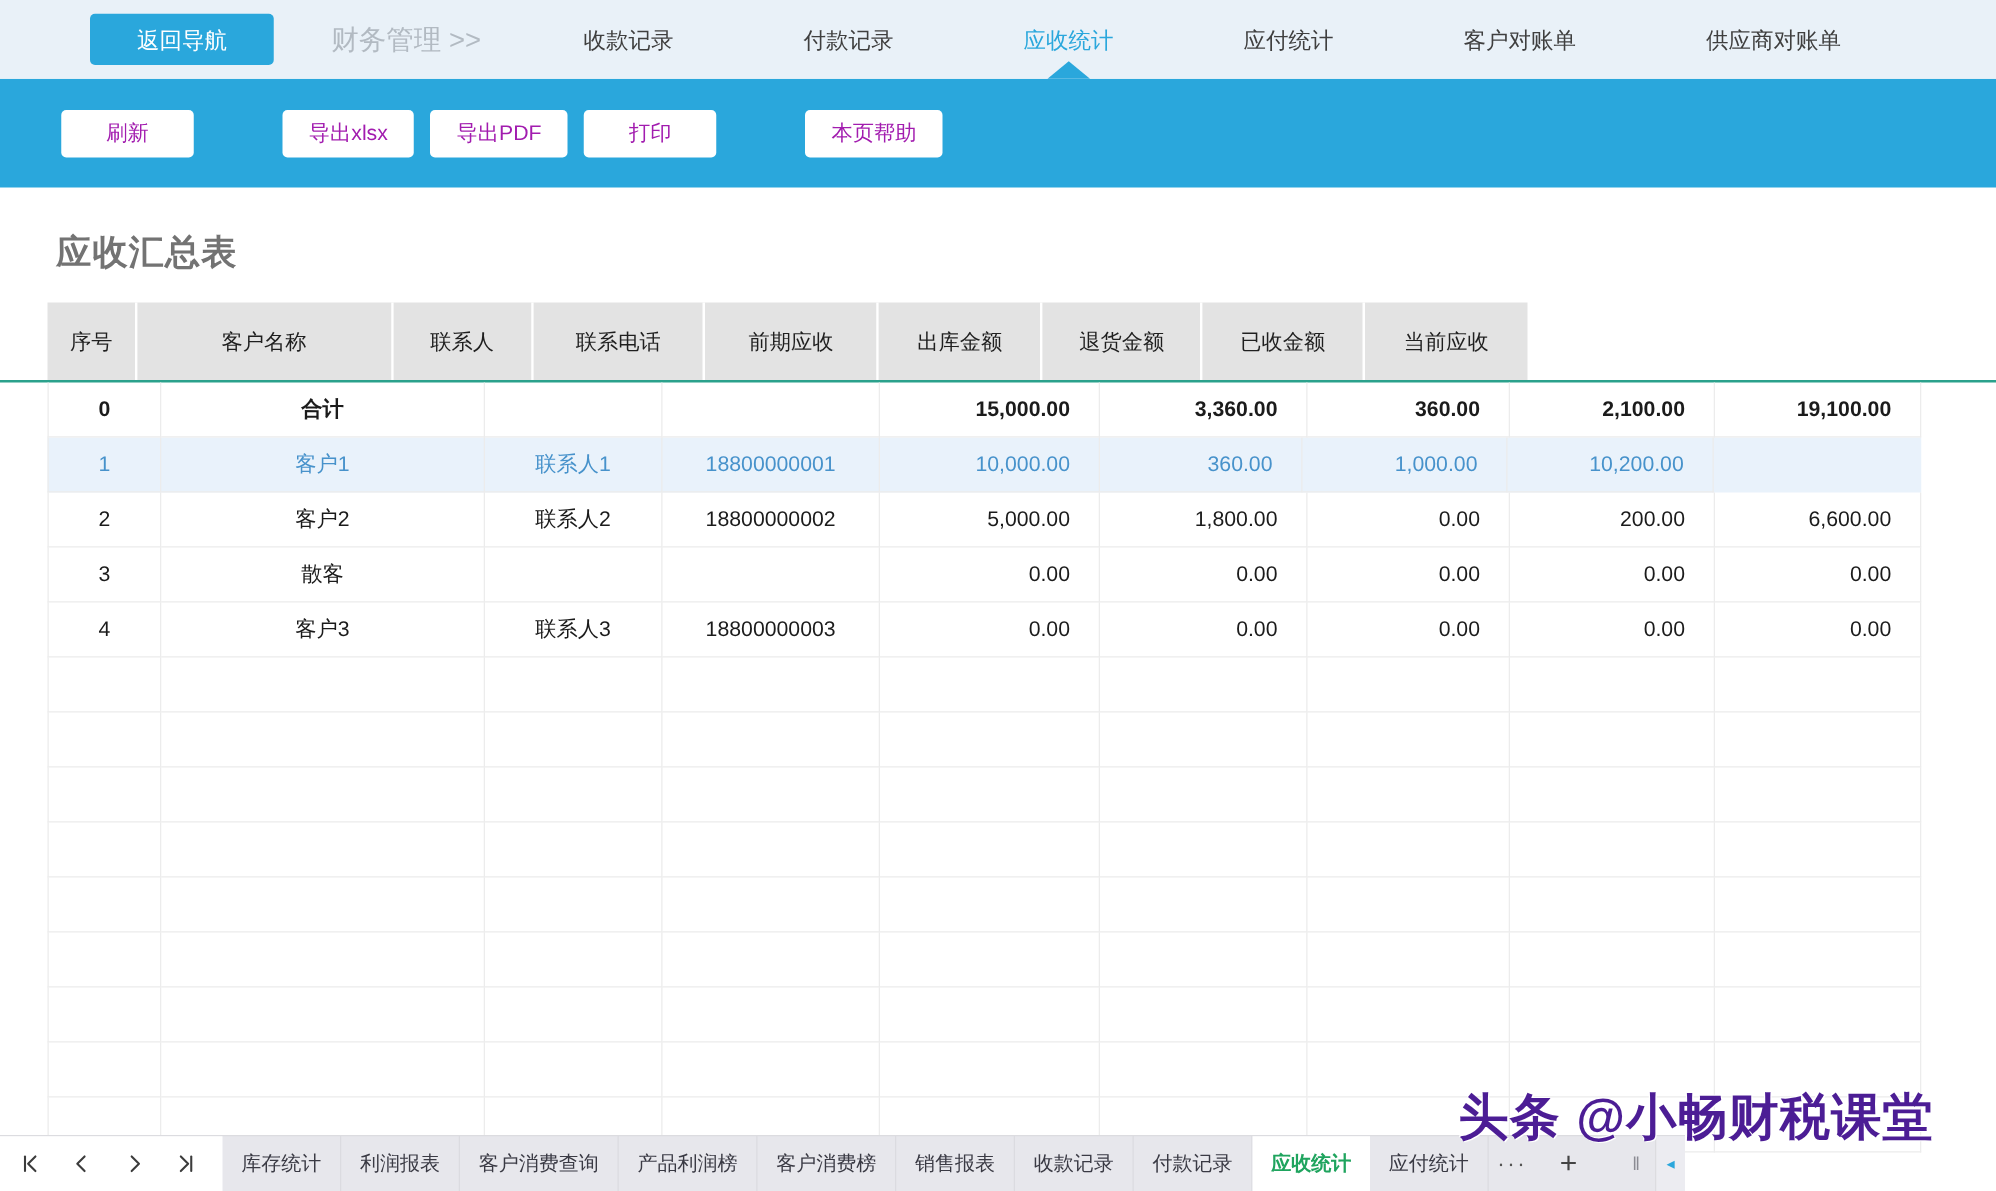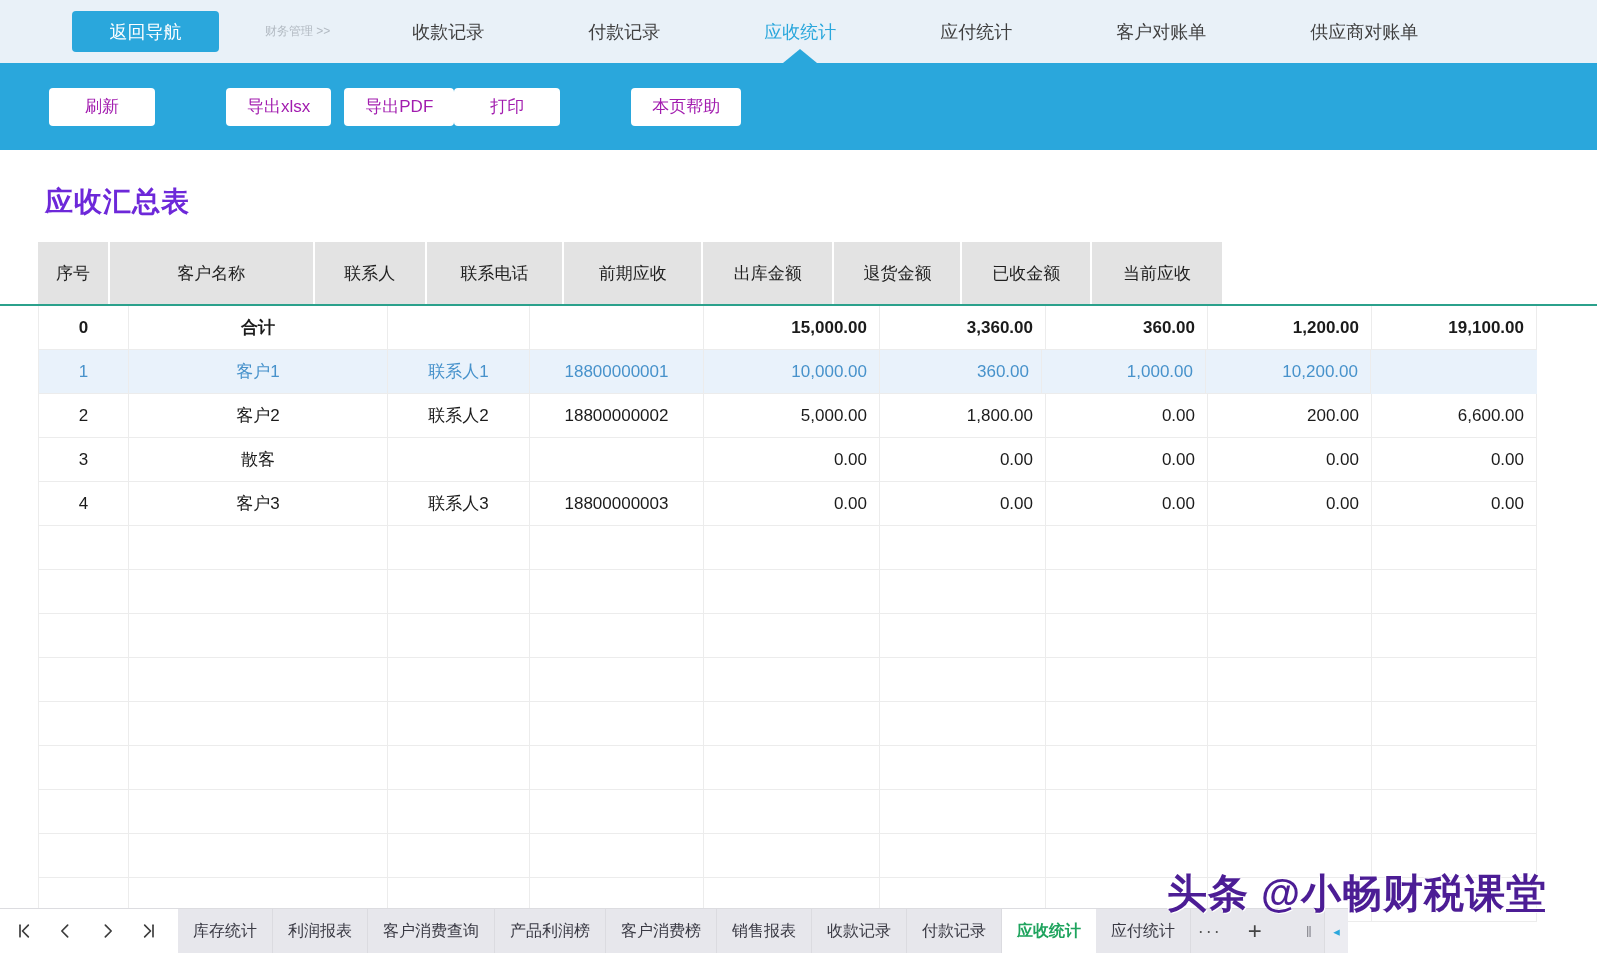--- a/index.html
+++ b/index.html
@@ -18,65 +18,65 @@
   
   .topnav{
     height:63px;background:#e9f1f8;display:flex;align-items:center;
     padding-left:48px;position:relative;
   }
   .back-btn{
     background:var(--blue);color:#fff;font-size:18px;border:none;
     border-radius:4px;width:147px;height:41px;cursor:pointer;
     display:flex;align-items:center;justify-content:center;margin-left:24px;
   }
-  .breadcrumb{color:#b2bac2;font-size:12px;margin-left:46px;white-space:nowrap;}
+  .breadcrumb{color:#b2bac2;font-size:22px;margin-left:46px;white-space:nowrap;}
   .nav-tabs{display:flex;align-items:center;height:100%;margin-left:82px;}
   .nav-tab{
     font-size:18px;color:#3f3f3f;margin-right:104px;white-space:nowrap;
     height:100%;display:flex;align-items:center;position:relative;cursor:pointer;
   }
   .nav-tab.active{color:var(--blue);}
   .tri{
     position:absolute;bottom:0;left:50%;transform:translateX(-50%);
     width:0;height:0;border-left:17px solid transparent;
     border-right:17px solid transparent;border-bottom:14px solid var(--blue);
   }
   
   .toolbar{height:87px;background:var(--blue);display:flex;align-items:center;}
   .tb-btn{
     background:#fff;color:#a21caf;font-size:17px;border:none;border-radius:4px;
     height:38px;padding:0 21px;cursor:pointer;white-space:nowrap;
   }
   .tb-btn:nth-of-type(1){margin-left:49px;min-width:106px;}
   .tb-btn:nth-of-type(2){margin-left:71px;}
   .tb-btn:nth-of-type(3){margin-left:13px;}
-  .tb-btn:nth-of-type(4){min-width:106px;}
+  .tb-btn:nth-of-type(4){margin-left:13px;min-width:106px;}
   .tb-btn:nth-of-type(5){margin-left:71px;}
   
   .content{padding-top:33px;}
   .page-title{
-    font-size:28px;font-weight:bold;color:#6d28d9;margin-left:45px;
+    font-size:28px;font-weight:bold;color:#737373;margin-left:45px;
     letter-spacing:1px;margin-bottom:21px;
   }
   .thead{display:flex;margin-left:38px;width:1184px;}
   .th{
     background:#e3e3e3;height:62px;display:flex;align-items:center;
     justify-content:center;font-size:17px;color:#1f1f1f;border-right:2px solid #fff;
   }
   .th:last-child{border-right:none;}
   .green-line{height:2px;background:var(--teal);width:1597px;}
   .tbody{margin-left:38px;width:1499px;}
   .tr{display:flex;height:44px;}
   .td{
     height:100%;display:flex;align-items:center;justify-content:center;
     font-size:17px;color:#1b1b1b;border-right:1px solid #ececec;
     border-bottom:1px solid #ececec;white-space:nowrap;
   }
   .td:first-child{border-left:1px solid #ececec;}
-  .td.num{justify-content:flex-end;padding-right:12px;}
+  .td.num{justify-content:flex-end;padding-right:23px;}
   .tr.total .td{font-weight:bold;}
   .tr.sel-row{background:#e9f2fb;}
   .tr.sel-row .td{color:var(--row-blue);}
   .td.sel-cell{
     position:relative;box-shadow:inset 0 0 0 2px var(--sel-green);z-index:2;
   }
   .fill-handle{
     position:absolute;right:-3px;bottom:-3px;width:7px;height:7px;
     background:var(--sel-green);border:1px solid #fff;z-index:3;
   }
@@ -154,21 +154,21 @@
   <div class="green-line"></div>
   <div class="tbody" id="tbody">
       <div class="tr total">
         <div class="td c0">0</div>
         <div class="td c1">合计</div>
         <div class="td c2"></div>
         <div class="td c3"></div>
         <div class="td c4 num">15,000.00</div>
         <div class="td c5 num">3,360.00</div>
         <div class="td c6 num">360.00</div>
-        <div class="td c7 num">1,200.00</div>
+        <div class="td c7 num">2,100.00</div>
         <div class="td c8 num">19,100.00</div>
       </div>
       <div class="tr sel-row">
         <div class="td c0">1</div>
         <div class="td c1">客户1</div>
         <div class="td c2">联系人1</div>
         <div class="td c3">18800000001</div>
         <div class="td c4 num">10,000.00</div>
         <div class="td c6 num">360.00</div>
         <div class="td c7 num">1,000.00</div>

